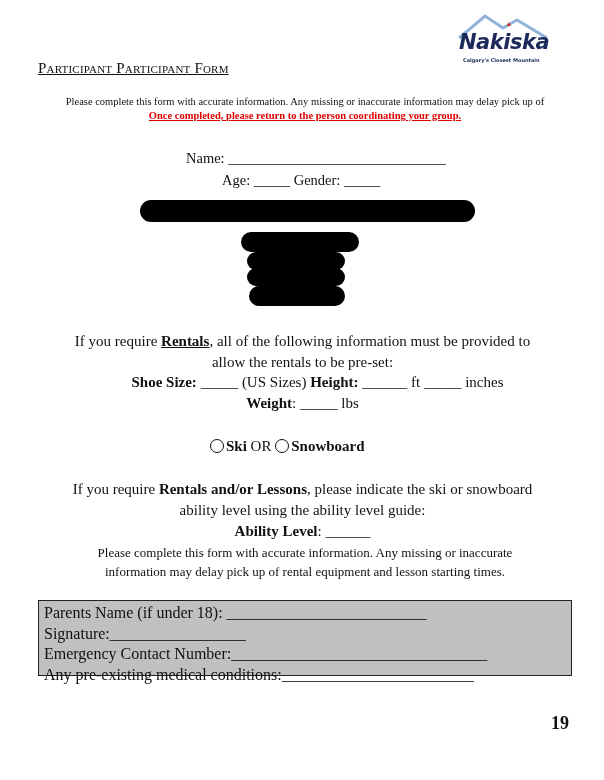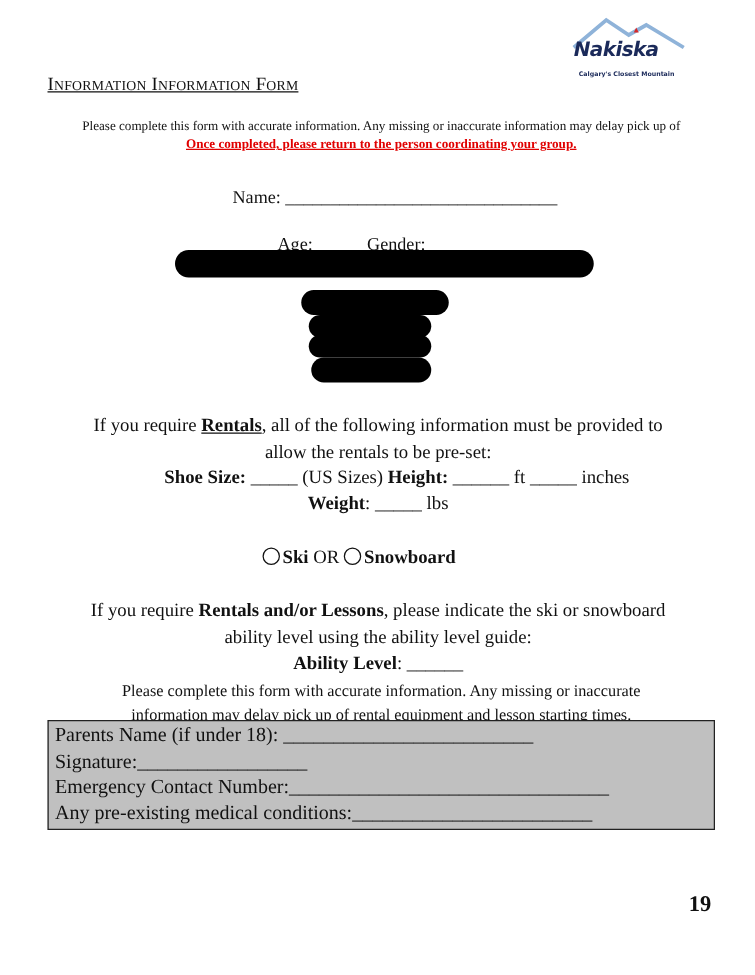--- a/index.html
+++ b/index.html
@@ -3,59 +3,59 @@
 <meta charset="utf-8">
 <style>
   html, body { margin:0; padding:0; }
   body {
     width:604px; height:780px; background:#ffffff; position:relative; overflow:hidden;
     font-family:"Liberation Serif", "DejaVu Serif", serif; color:#111;
   }
   .abs { position:absolute; }
   .center { text-align:center; }
   .logo { left:455px; top:12px; width:100px; height:60px; }
-  .logo-word { position:absolute; left:4px; top:18px; font-family:"DejaVu Sans", sans-serif; font-weight:bold; font-style:italic; font-size:16px; color:#1b2a5a; letter-spacing:-0.5px; }
+  .logo-word { position:absolute; left:4px; top:18px; font-family:"DejaVu Sans", sans-serif; font-weight:bold; font-style:italic; font-size:21px; color:#1b2a5a; letter-spacing:-0.5px; }
   .logo-tag { position:absolute; left:8px; top:45px; font-family:"DejaVu Sans", sans-serif; font-size:5px; font-weight:bold; color:#1b2a5a; white-space:nowrap; }
   .title { left:38px; top:60px; font-size:15px; text-decoration:underline; font-variant:small-caps; letter-spacing:0.2px; }
   .intro { left:30px; top:95px; width:550px; font-size:10.5px; line-height:14px; }
   .intro .red { color:#e00000; font-weight:bold; text-decoration:underline; }
   .row { font-size:14.5px; white-space:nowrap; }
   .redact { background:#000; border-radius:12px; }
   .p16 { font-size:15px; line-height:21px; }
   .radio { display:inline-block; width:12px; height:12px; border:1.5px solid #111; border-radius:50%; vertical-align:-2px; margin-right:2px; }
-  .box { left:38px; top:576px; width:534px; height:88px; background:#c0c0c0; border:1.5px solid #222; box-sizing:border-box; padding:2px 5px; font-size:16px; line-height:20.5px; }
+  .box { left:38px; top:600px; width:534px; height:76px; background:#c0c0c0; border:1.5px solid #222; box-sizing:border-box; padding:2px 5px; font-size:16px; line-height:20.5px; }
   .pnum { left:551px; top:713px; font-size:18px; font-weight:bold; }
   b { font-weight:bold; }
   u { text-decoration:underline; }
 </style>
 </head>
 <body>
 
 <div class="abs logo">
   <svg width="100" height="30" viewBox="0 0 100 30" style="position:absolute;left:0;top:0;">
     <polyline points="4,26 30,4 48,16 62,8 92,26" fill="none" stroke="#8fb3d9" stroke-width="3"></polyline>
     <path d="M52 14 l2 -4 l2 4 z" fill="#d62828"></path>
   </svg>
   <div class="logo-word">Nakiska</div>
   <div class="logo-tag">Calgary's Closest Mountain</div>
 </div>
 
-<div class="abs title">Information Information Form</div>
+<div class="abs title">Participant Participant Form</div>
 
 <div class="abs intro center">
   <div>Please complete this form with accurate information. Any missing or inaccurate information may delay pick up of</div>
   <div class="red">Once completed, please return to the person coordinating your group.</div>
 </div>
 
 <div class="abs row" style="left:186px; top:150px;">
   <span>Name:</span>
   <span>______________________________</span>
 </div>
 
-<div class="abs row" style="left:222px; top:172px;margin-top:16px;">
+<div class="abs row" style="left:222px; top:172px;">
   <span>Age:</span>
   <span>_____</span>
   <span>Gender:</span>
   <span>_____</span>
 </div>
 
 <div class="abs redact" style="left:140px; top:200px; width:335px; height:22px;"></div>
 <div class="abs redact" style="left:241px; top:232px; width:118px; height:20px;"></div>
 <div class="abs redact" style="left:247px; top:252px; width:98px; height:18px;"></div>
 <div class="abs redact" style="left:247px; top:268px; width:98px; height:18px;"></div>

